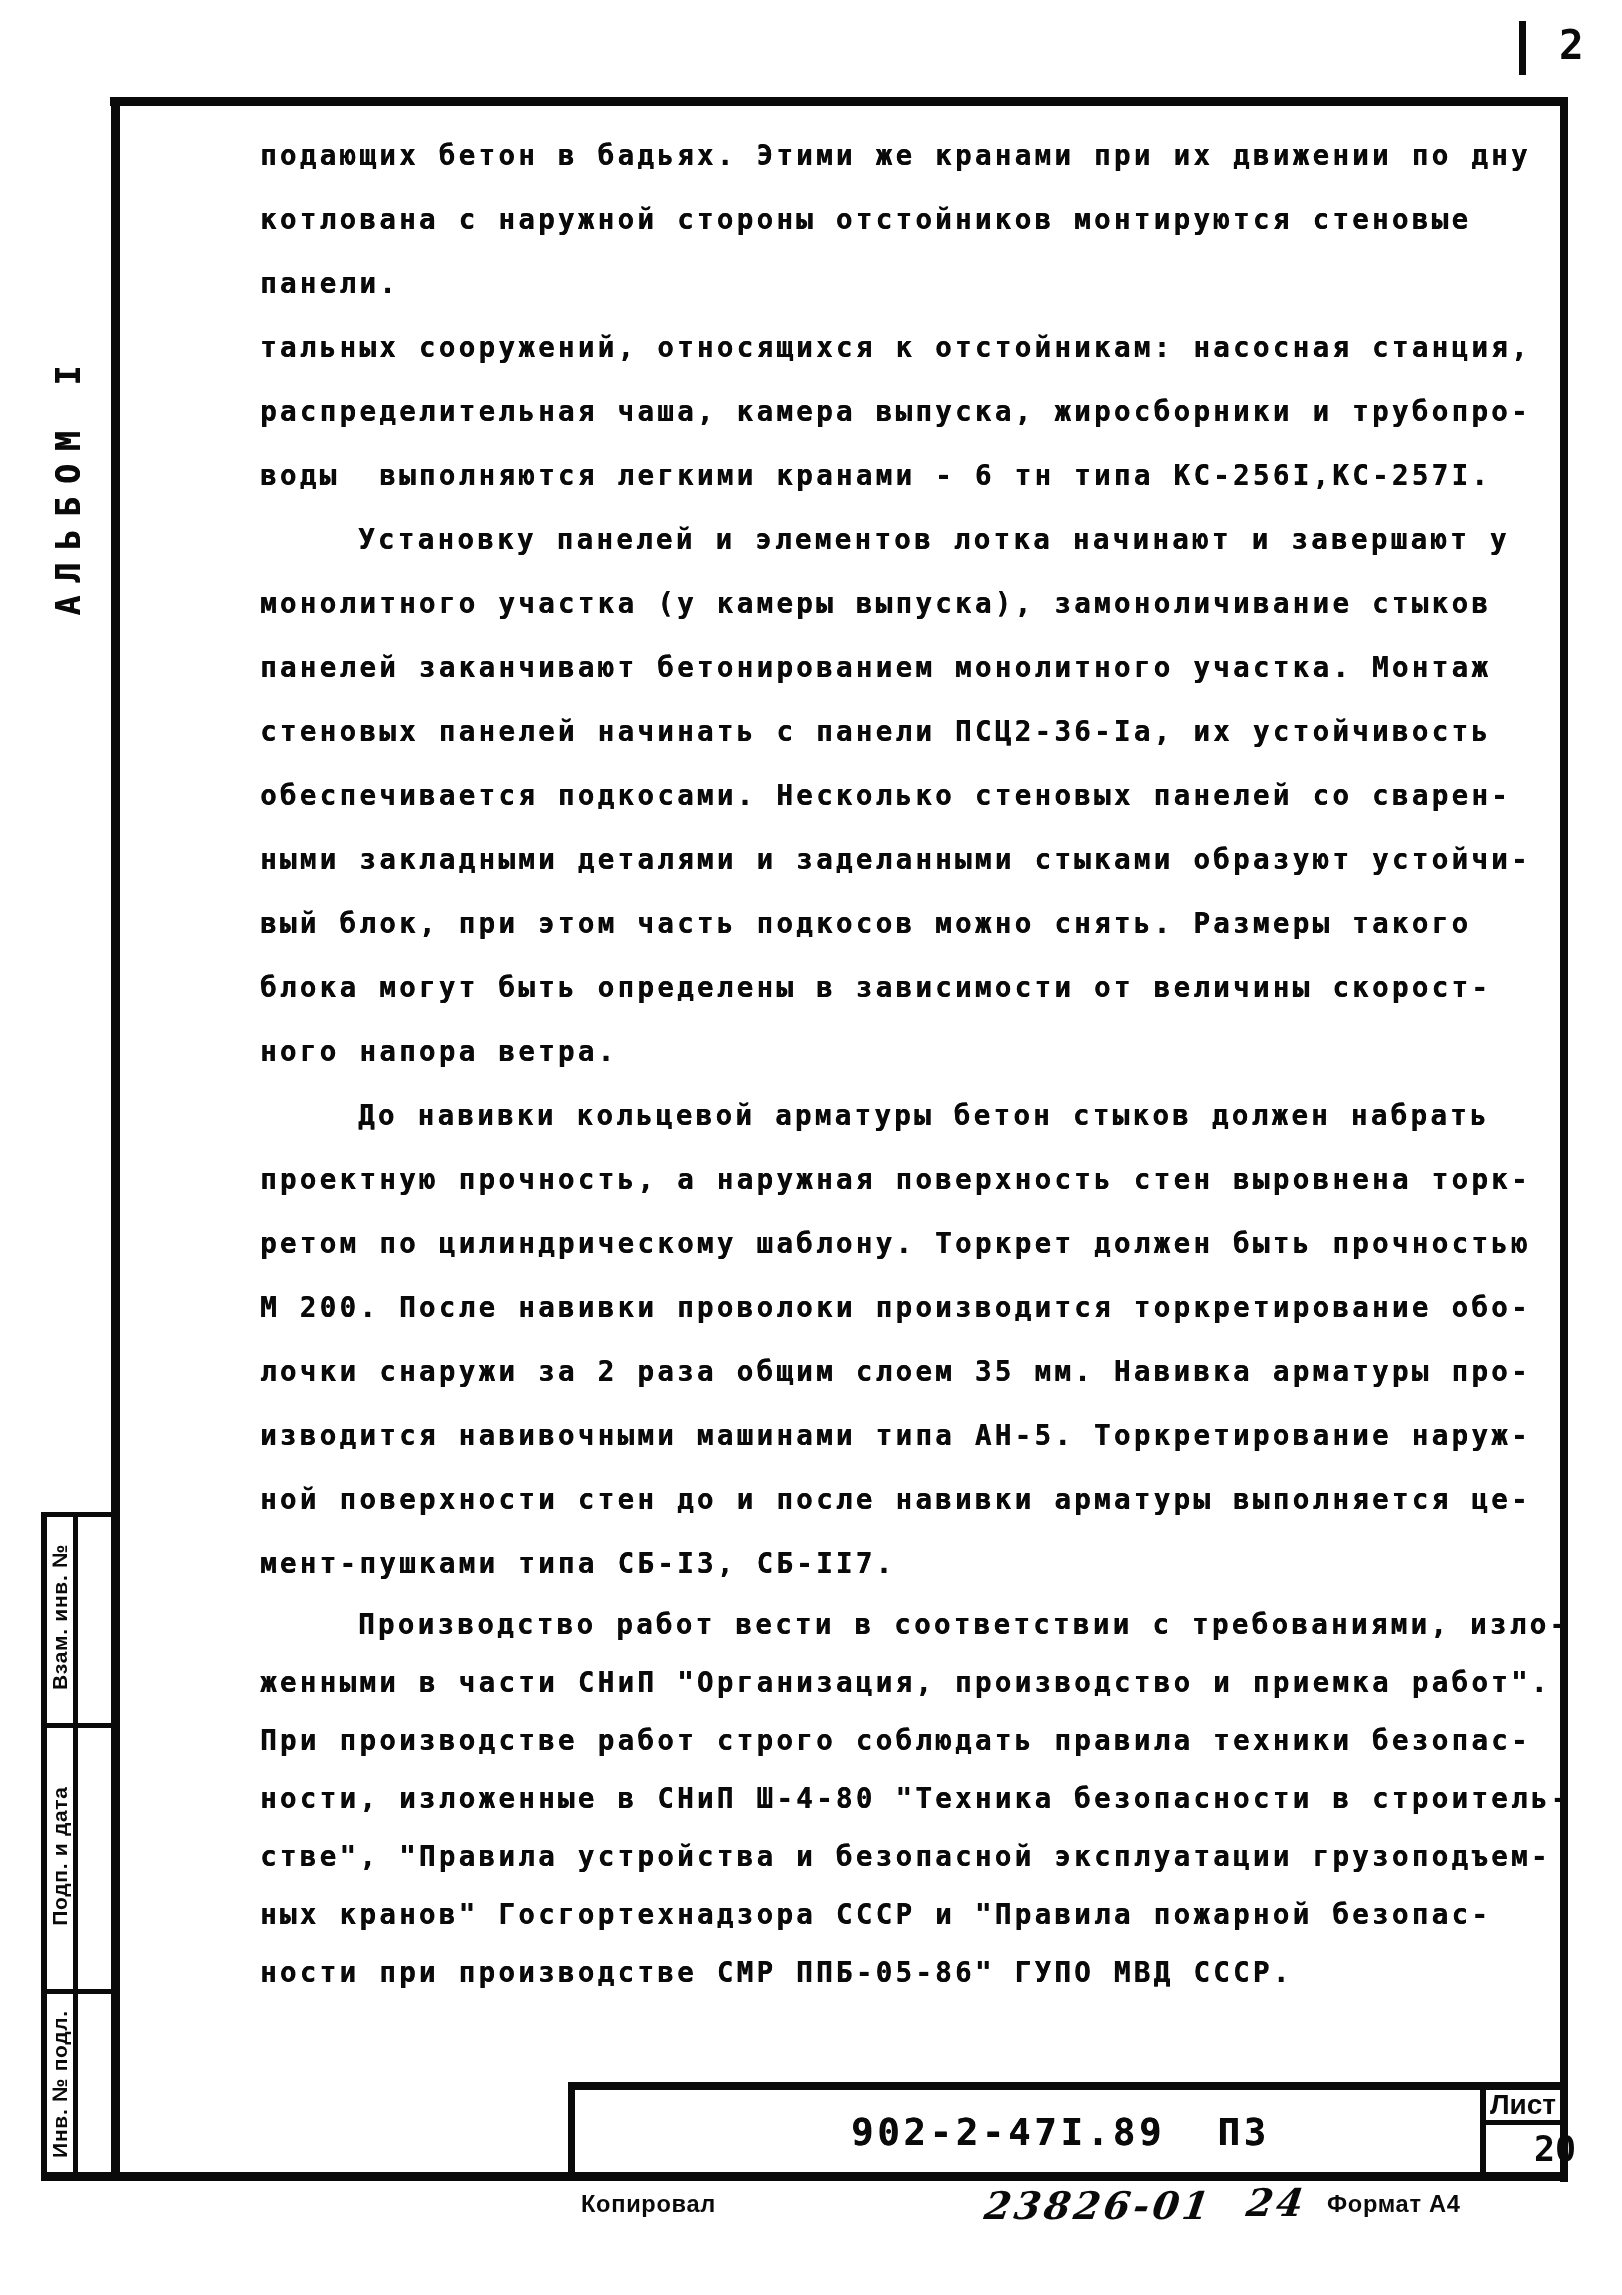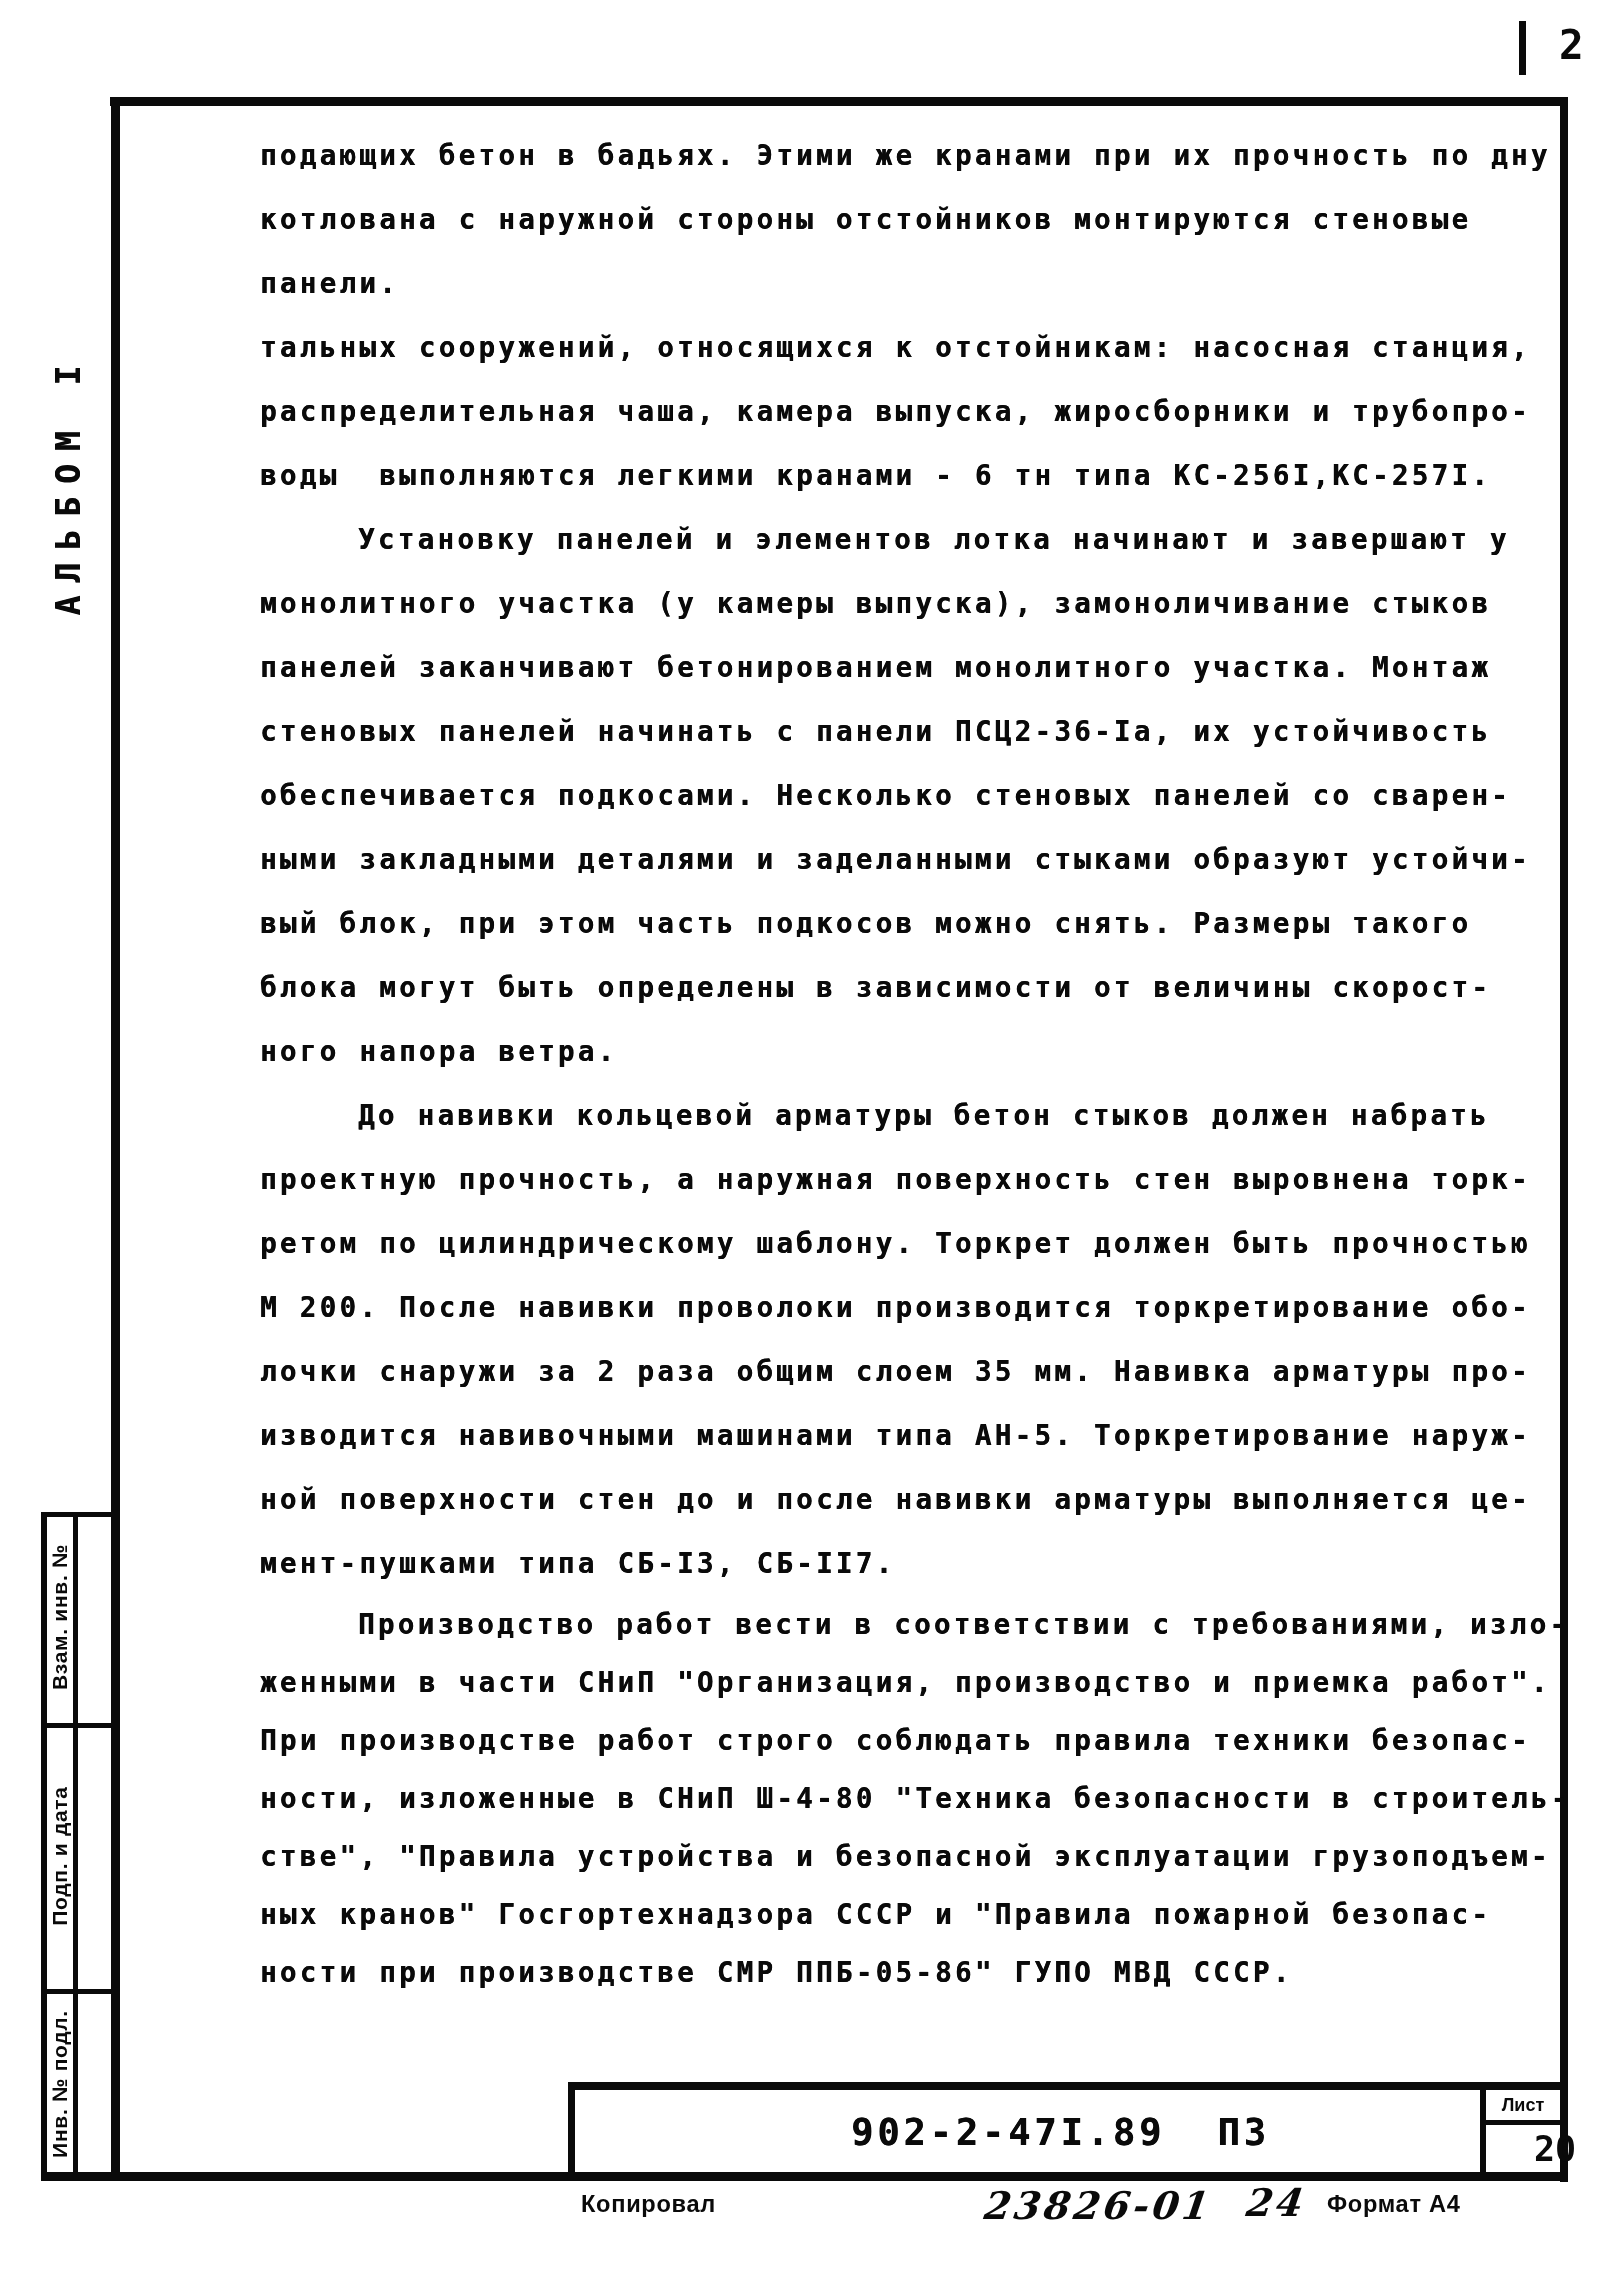--- a/index.html
+++ b/index.html
@@ -14,21 +14,21 @@
          text-shadow:0.4px 0 0 currentColor;}
   .tb-tight .tline{height:58px;}
   .tline.ind{padding-left:98px;}
   
   .vrot{position:absolute;white-space:nowrap;transform:translate(-50%,-50%) rotate(-90deg);}
   .album{font-size:33px;font-weight:bold;letter-spacing:13px;text-shadow:0.4px 0 0 currentColor;}
   .sblabel{font-family:"Liberation Sans",sans-serif;font-size:21px;font-weight:bold;letter-spacing:0.7px;}
   
   .docnum{font-size:37px;font-weight:bold;letter-spacing:3.9px;white-space:pre;
           text-shadow:0.4px 0 0 currentColor;}
-  .sheetlbl{font-family:"Liberation Sans",sans-serif;font-size:18px;font-weight:bold;text-align:right;}
+  .sheetlbl{font-family:"Liberation Sans",sans-serif;font-size:28px;font-weight:bold;text-align:right;}
   .sheetnum{font-size:35px;font-weight:bold;}
   .center{display:flex;align-items:center;justify-content:center;}
   
   .printlbl{font-family:"Liberation Sans",sans-serif;font-size:23.6px;font-weight:bold;letter-spacing:0.7px;}
   .handwrit{font-family:"DejaVu Serif",serif;font-style:italic;font-size:38px;font-weight:bold;
             letter-spacing:3.3px;transform:skewX(-8deg);}
   
   .pagenum-wrap{position:absolute;left:1559px;top:18.3px;width:26px;height:55px;overflow:hidden;}
   .pagenum{font-size:41px;font-weight:bold;line-height:55px;letter-spacing:1.3px;}
 </style>
@@ -44,21 +44,21 @@
 
   <div class="ln" style="left:110px;top:97px;width:1457px;height:8.5px;"></div>
   <div class="ln" style="left:111px;top:97px;width:8.5px;height:2083px;"></div>
   <div class="ln" style="left:1560px;top:97px;width:7.9px;height:2085px;"></div>
   <div class="ln" style="left:41px;top:2172px;width:1527px;height:9.2px;"></div>
 
   <div class="vrot album" style="left:68px;top:484px;">АЛЬБОМ I</div>
 
   <div class="textblock">
     <div>
-        <div class="tline">подающих бетон в бадьях. Этими же кранами при их прочность по дну</div>
+        <div class="tline">подающих бетон в бадьях. Этими же кранами при их движении по дну</div>
         <div class="tline">котлована с наружной стороны отстойников монтируются стеновые</div>
         <div class="tline">панели.</div>
         <div class="tline">тальных сооружений, относящихся к отстойникам: насосная станция,</div>
         <div class="tline">распределительная чаша, камера выпуска, жиросборники и трубопро-</div>
         <div class="tline">воды  выполняются легкими кранами - 6 тн типа КС-256I,КС-257I.</div>
         <div class="tline ind">Установку панелей и элементов лотка начинают и завершают у</div>
         <div class="tline">монолитного участка (у камеры выпуска), замоноличивание стыков</div>
         <div class="tline">панелей заканчивают бетонированием монолитного участка. Монтаж</div>
         <div class="tline">стеновых панелей начинать с панели ПСЦ2-36-Iа, их устойчивость</div>
         <div class="tline">обеспечивается подкосами. Несколько стеновых панелей со сварен-</div>

